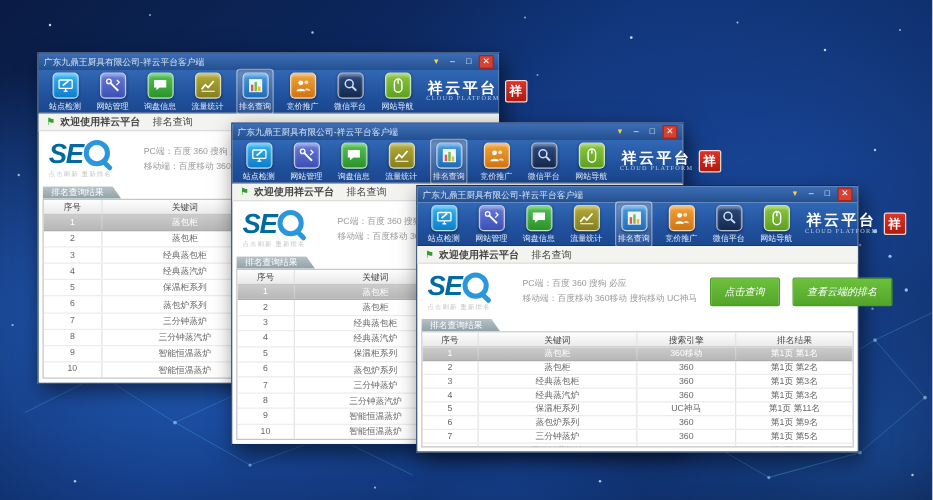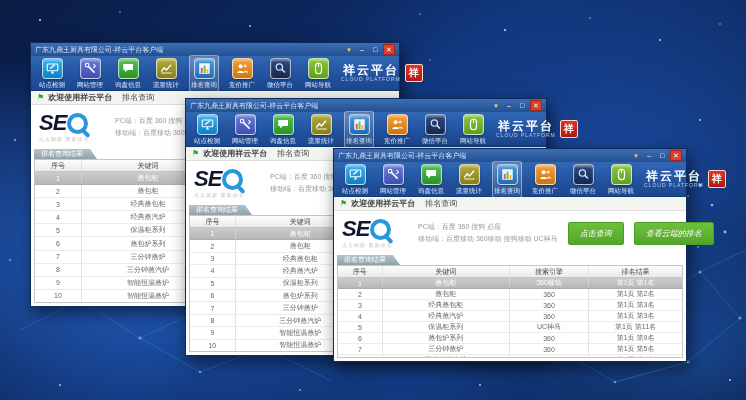--- a/index.html
+++ b/index.html
@@ -39,38 +39,38 @@
   .ticon svg{width:15px;height:15px;}
   .tlabel{font-size:7px;color:#e3ecf9;white-space:nowrap;transform:scale(.92);}
   .ic1{background:linear-gradient(#35b4ef,#0d7ecb);}
   .ic2{background:linear-gradient(#6a7bd8,#3b4fb4);}
   .ic3{background:linear-gradient(#52c152,#2a932a);}
   .ic4{background:linear-gradient(#b3ab3a,#847e1d);}
   .ic5{background:linear-gradient(#4a9ade,#1f6cb8);}
   .ic6{background:linear-gradient(#f0a23a,#cf7412);}
   .ic7{background:linear-gradient(#2c4a80,#16294e);}
   .ic8{background:linear-gradient(#8cc63f,#5da021);}
-  .brand{margin-left:auto;display:flex;align-items:center;gap:4px;padding-right:2px;}
+  .brand{margin-left:auto;display:flex;align-items:center;gap:4px;padding-right:2px;font-family:Liberation Serif, serif;}
   .brand-txt{display:flex;flex-direction:column;align-items:center;line-height:1;}
   .brand-name{font-size:12px;font-weight:bold;color:#fff;letter-spacing:2px;white-space:nowrap;}
   .brand-sub{font-size:5px;color:#b9cdea;letter-spacing:1px;margin-top:1px;white-space:nowrap;}
   .brand-seal{width:16px;height:16px;background:linear-gradient(#e23226,#b01a10);border:1px solid #ffd9d0;
     border-radius:2px;display:flex;align-items:center;justify-content:center;
     font-size:10px;font-weight:bold;color:#fff;}
   
   .content{flex:1;display:flex;flex-direction:column;background:#fff;min-height:0;}
   .welcome{height:13px;flex:0 0 13px;display:flex;align-items:center;gap:4px;padding:0 6px;
     background:#f3f3f0;border-bottom:1px solid #ddd;}
   .flag{color:#2ea02e;font-size:8px;line-height:1;}
   .welcome-main{font-size:8px;color:#444;font-weight:bold;white-space:nowrap;}
   .welcome-sec{font-size:8px;color:#444;margin-left:6px;white-space:nowrap;}
   .seoblock{height:42px;flex:0 0 42px;display:flex;align-items:center;gap:10px;padding:1px 8px 1px 8px;}
   .seologo{display:flex;flex-direction:column;align-items:flex-start;width:66px;flex:0 0 66px;}
   .seotop{display:flex;align-items:center;}
-  .seoletters{font-size:22px;font-weight:bold;color:#0f172a;letter-spacing:-1px;line-height:1;font-style:italic;}
+  .seoletters{font-size:22px;font-weight:bold;color:#0369a1;letter-spacing:-1px;line-height:1;font-style:italic;}
   .mag{width:13px;height:13px;border:4px solid #2a96dc;border-radius:50%;position:relative;margin-left:1px;}
   .mag::after{content:'';position:absolute;width:4px;height:9px;background:#2a96dc;bottom:-8px;right:-4px;
     transform:rotate(-45deg);border-radius:2px;}
   .seotag{font-size:5px;color:#c2c2c2;margin-top:2px;letter-spacing:1px;white-space:nowrap;}
   .engineinfo{display:flex;flex-direction:column;gap:2px;}
   .engineinfo div{font-size:7px;color:#9a9a9a;white-space:nowrap;}
   .btns{margin-left:auto;display:flex;gap:10px;padding-right:4px;}
   .gbtn{background:linear-gradient(#6cc13b,#53a52a);border:1px solid #4d9c26;border-radius:2px;
     color:#fff;font-size:8px;padding:5px 11px;white-space:nowrap;cursor:pointer;font-style:italic;}
   .tab{align-self:flex-start;margin-left:3px;height:10px;flex:0 0 10px;display:flex;align-items:center;

